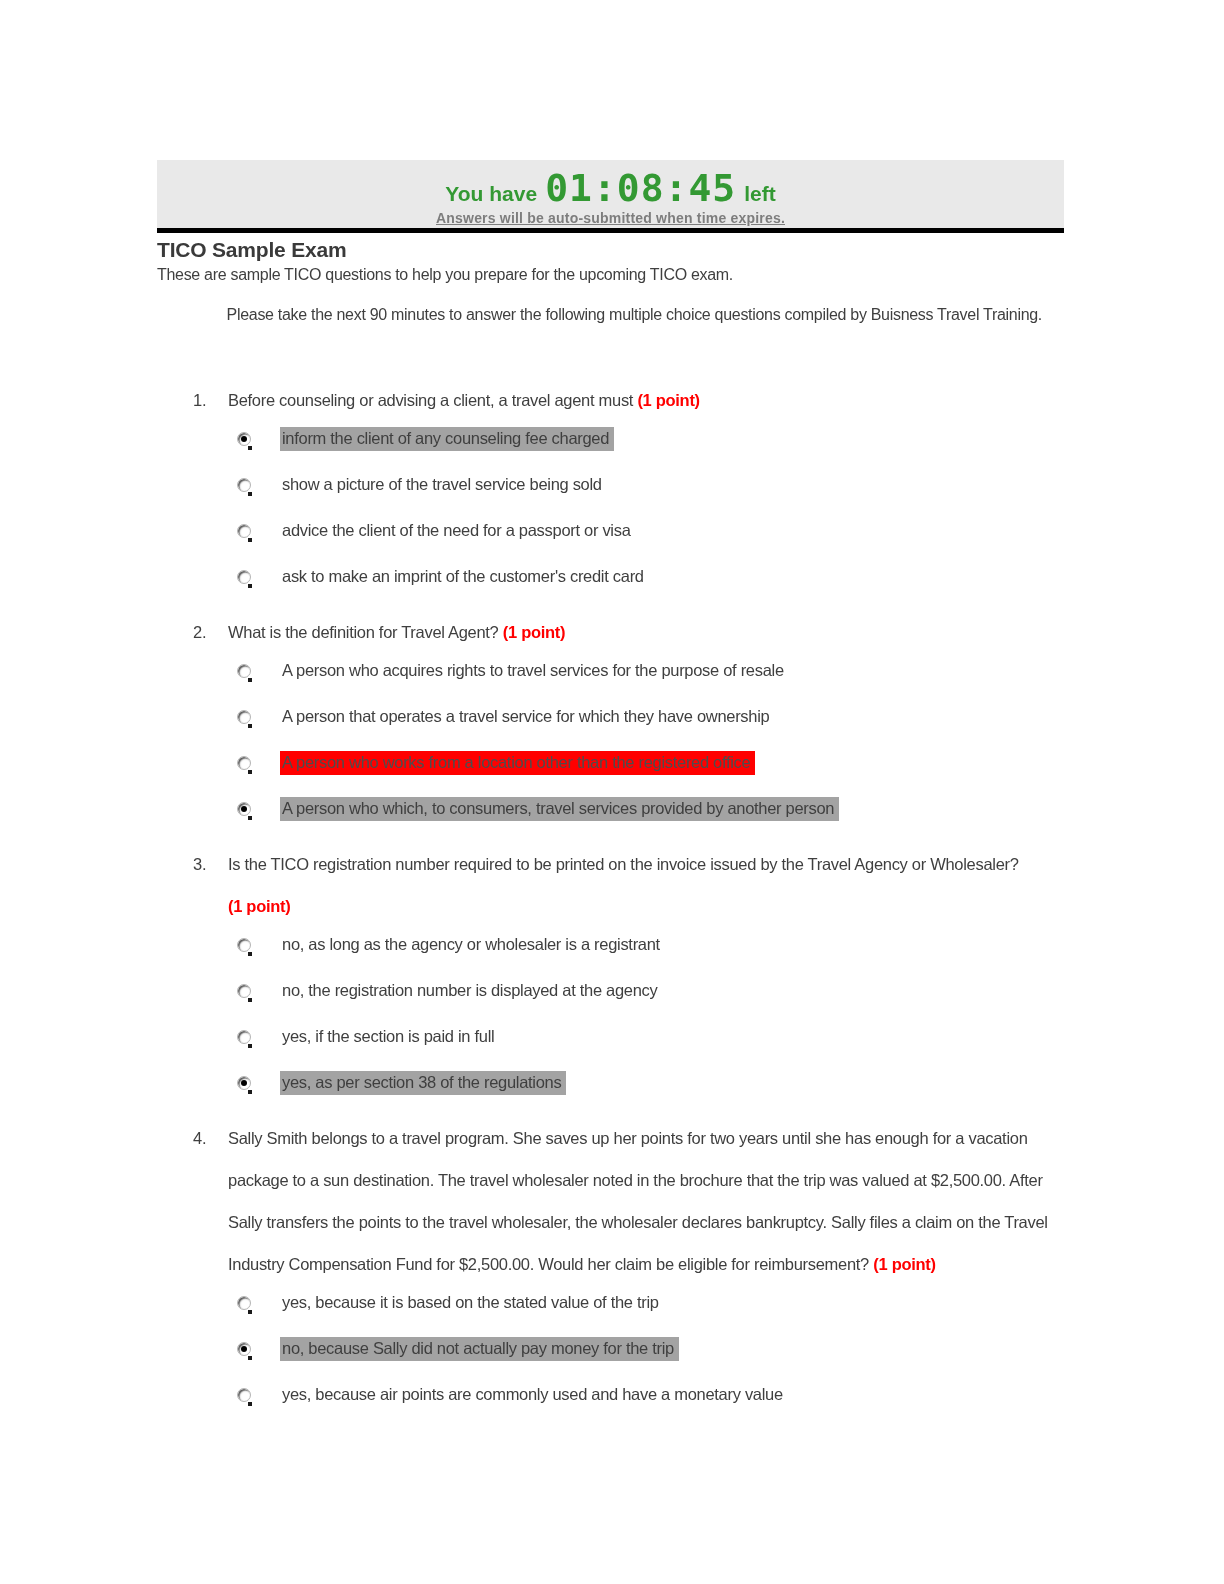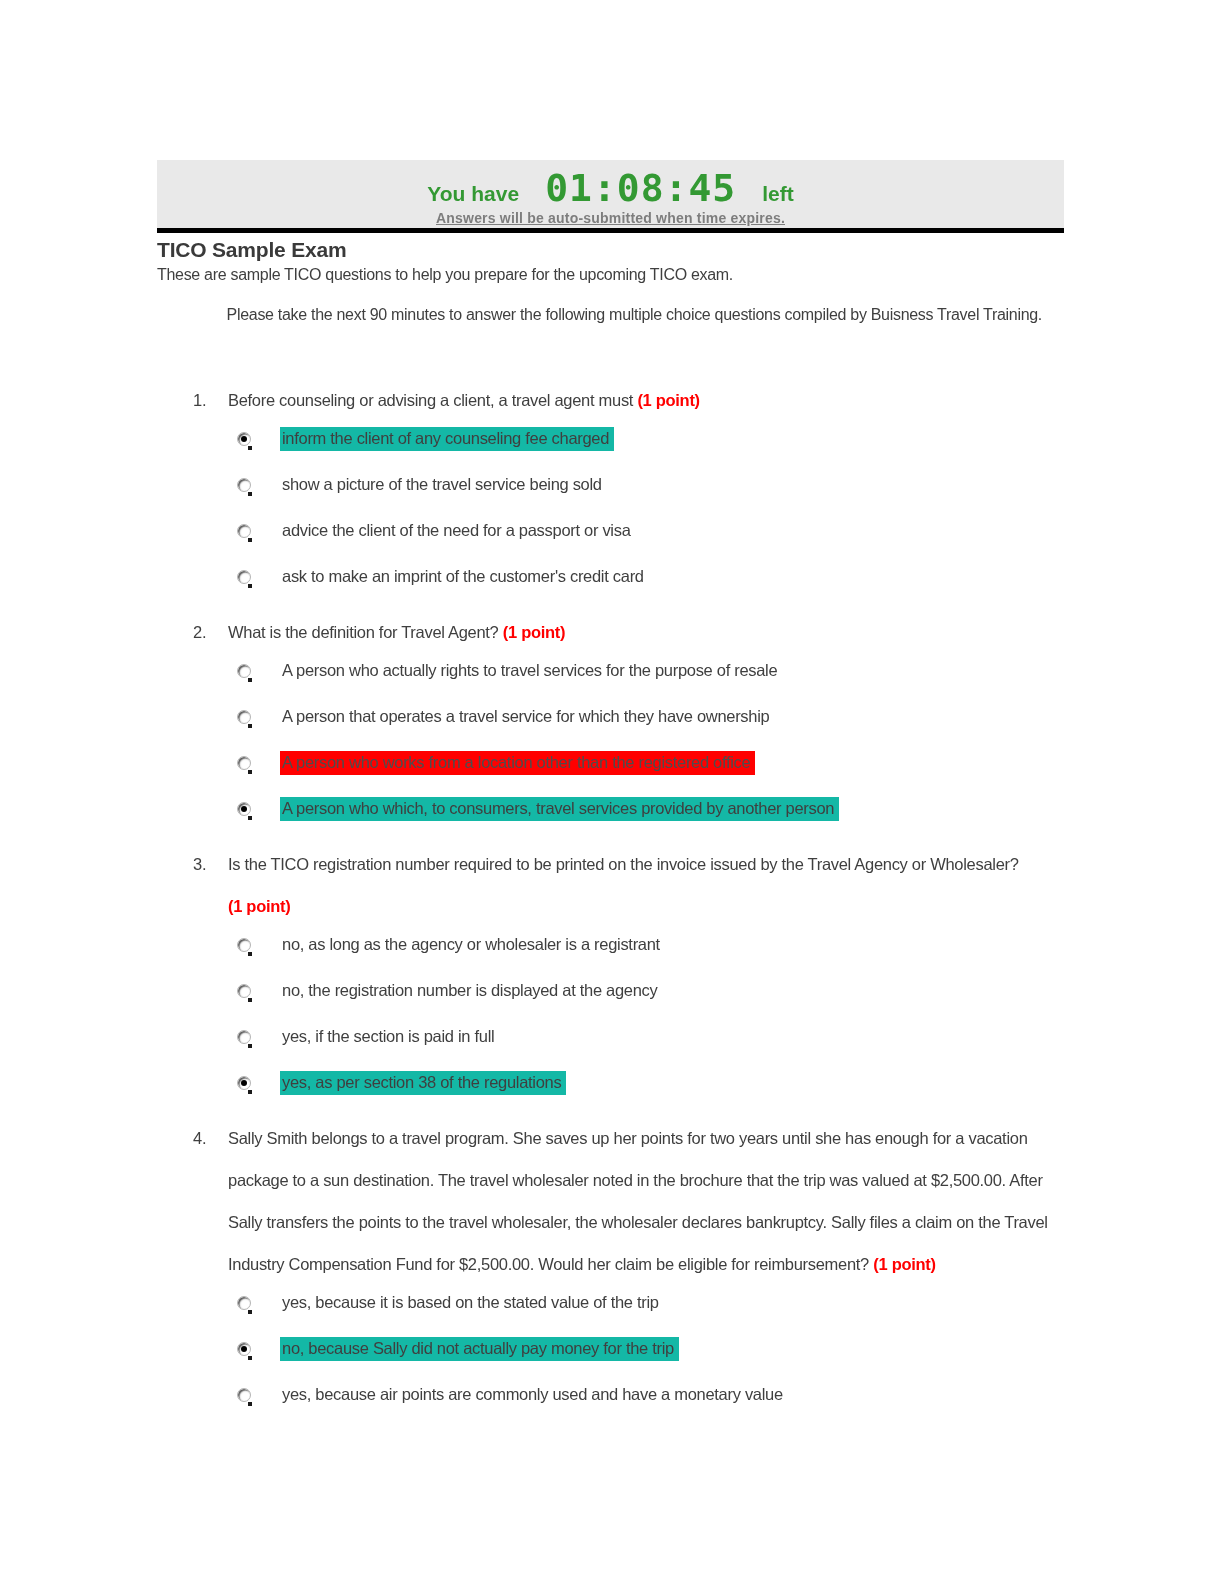--- a/index.html
+++ b/index.html
@@ -21,21 +21,21 @@
   .banner {
     width: 100%; height: 73px;
     background: #e9e9e9;
     border-bottom: 5px solid #000000;
     display: flex; flex-direction: column;
     justify-content: flex-end; align-items: center;
     padding-bottom: 2px;
   }
   .timer-line {
     color: #339933; font-weight: bold; font-size: 21px;
-    display: flex; align-items: baseline; gap: 26px;
+    display: flex; align-items: baseline; gap: 8px;
   }
   .timer-value {
     font-family: "DejaVu Sans Mono", monospace;
     font-size: 38px; font-weight: bold; letter-spacing: 1px;
   }
   .autosubmit-note {
     color: #7d7d7d; font-weight: bold; font-size: 14px;
     text-decoration: underline;
     letter-spacing: 0.2px;
   }
@@ -97,21 +97,21 @@
     margin: -3px 0 0 -3px;
     border-radius: 50%;
     background: #000000;
   }
 
   .option-label {
     font-size: 16.5px; letter-spacing: -0.3px; color: #3f3f3f;
     line-height: 19px; padding: 2px 5px 3px 2px;
     cursor: pointer;
   }
-  .option-label.hl-yellow { background: #14b8a6; }
+  .option-label.hl-yellow { background: #a3a3a3; }
   .option-label.hl-red { background: #ff0000; color: #4d4d4d; }
 </style>
 </head>
 <body>
 
 <div class="content">
 
   <div class="banner">
     <div class="timer-line">
       <span>You have</span>
@@ -156,21 +156,21 @@
   </li>
 
   <li class="question">
     <div class="q-head">
       <span class="q-num">2.</span>
       <p class="q-text"><span>What is the definition for Travel Agent?</span> <span class="points">(1 point)</span></p>
     </div>
     <div class="options">
   <div class="option">
     <span class="radio"></span>
-    <span class="option-label">A person who actually rights to travel services for the purpose of resale</span>
+    <span class="option-label">A person who acquires rights to travel services for the purpose of resale</span>
   </div>
 
   <div class="option">
     <span class="radio"></span>
     <span class="option-label">A person that operates a travel service for which they have ownership</span>
   </div>
 
   <div class="option">
     <span class="radio"></span>
     <span class="option-label hl-red">A person who works from a location other than the registered office</span>

